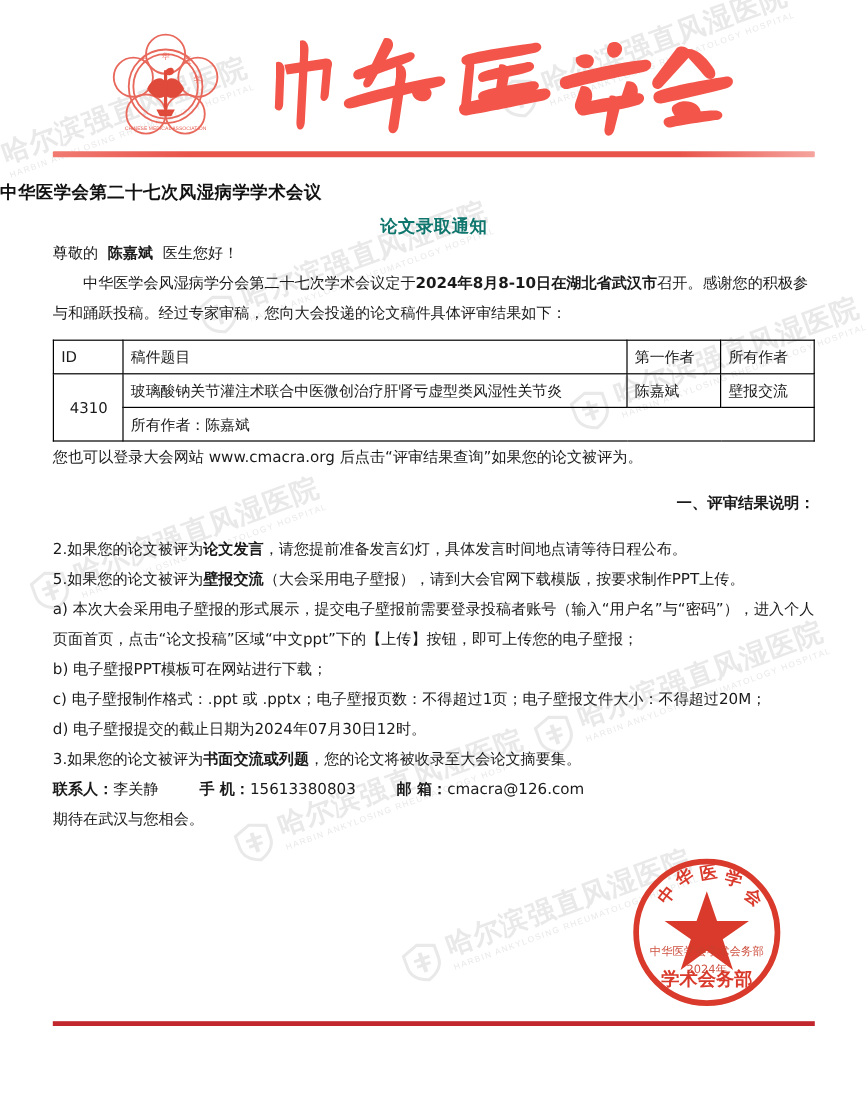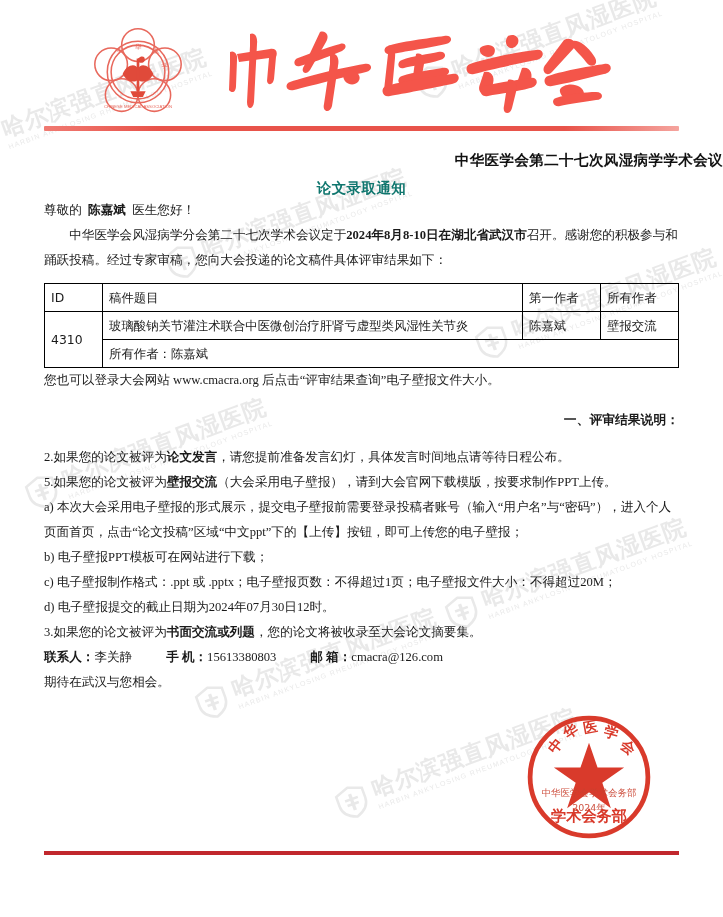--- a/index.html
+++ b/index.html
@@ -82,21 +82,21 @@
   }
   .divider-red {
     margin: 4px 44px 0 44px;
     height: 5px;
     background: linear-gradient(to right, #f07a72 0%, #e8534a 18%, #e8534a 82%, #f5a49e 100%);
     border-radius: 1px;
   }
 
   
   .doc-title {
-    text-align: right;
+    text-align: left;
     font-size: 14.5px;
     font-weight: bold;
     color: #111111;
     margin-top: 20px;
     letter-spacing: 0.4px;
   }
   .doc-subtitle {
     text-align: center;
     font-size: 14.5px;
     font-weight: bold;
@@ -107,21 +107,20 @@
 
   .body-wrap {
     margin: 0 44px;
     color: #1a1a1a;
   }
   p.line {
     font-size: 12.6px;
     line-height: 25px;
     margin: 0;
     color: #1a1a1a;
-    font-family: Liberation Serif, serif;
   }
   .greet { margin-top: 16px; }
   .indent { text-indent: 2em; }
   .b { font-weight: bold; }
 
   
   table.result-table {
     width: 100%;
     border-collapse: collapse;
     margin-top: 10px;
@@ -133,21 +132,21 @@
     font-size: 12.4px;
     padding: 5px 5px 5px 6px;
     color: #1a1a1a;
     vertical-align: middle;
     line-height: 17px;
   }
   .col-id     { width: 58px; }
   .col-title  { width: auto; }
   .col-author { width: 78px; }
   .col-result { width: 78px; }
-  td.id-cell { vertical-align: bottom; padding-bottom: 7px; }
+  td.id-cell { vertical-align: bottom; padding-bottom: 7px; text-align: center; }
 
   .site-line { margin-top: 11px; font-size: 12.6px; }
 
   .sec-head {
     font-size: 12.8px;
     font-weight: bold;
     margin-top: 14px;
     line-height: 25px;
     text-align: right;
   }
@@ -394,21 +393,21 @@
           </tr>
           <tr>
             <td colspan="3">所有作者：陈嘉斌</td>
           </tr>
         </tbody>
       </table>
 
       <p class="line site-line">
         <span>您也可以登录大会网站</span>
         <span>www.cmacra.org</span>
-        <span>后点击“评审结果查询”电子壁报文件大小。</span>
+        <span>后点击“评审结果查询”如果您的论文被评为。</span>
       </p>
 
       <p class="sec-head">一、评审结果说明：</p>
 
       <p class="line">
         <span>2.如果您的论文被评为</span><span class="b">论文发言</span><span>，请您提前准备发言幻灯，具体发言时间地点请等待日程公布。</span>
       </p>
 
       <p class="line">
         <span>5.如果您的论文被评为</span><span class="b">壁报交流</span><span>（大会采用电子壁报），请到大会官网下载模版，按要求制作PPT上传。</span>

